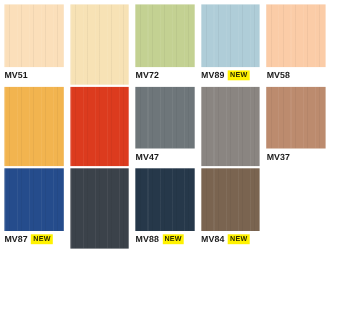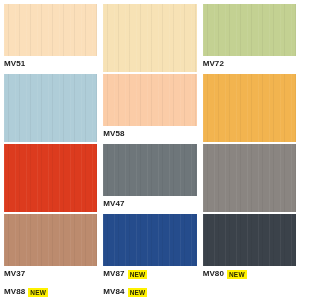--- a/index.html
+++ b/index.html
@@ -7,21 +7,21 @@
     width:300px;height:300px;
     background:#ffffff;
     font-family:"Liberation Sans", sans-serif;
     overflow:hidden;
   }
   #grid{
     width:300px;height:300px;
     box-sizing:border-box;
     padding:4px 4px 0 4px;
     display:grid;
-    grid-template-columns:repeat(3,1fr);
+    grid-template-columns:repeat(5,1fr);
     grid-template-rows:repeat(4,1fr);
     column-gap:6px;
     row-gap:2px;
   }
   .cell{
     display:flex;
     flex-direction:column;
     min-width:0;
     min-height:0;
   }
@@ -89,20 +89,24 @@
       <div class="swatch" style="background: rgb(247, 226, 181);"></div>
     </div>
     <div class="cell">
       <div class="swatch" style="background: rgb(195, 209, 146);"></div>
       <div class="caption">
         <span class="code">MV72</span>
       </div>
     </div>
     <div class="cell">
       <div class="swatch" style="background: rgb(175, 205, 216);"></div>
+      <div class="caption">
+        <span class="code">MV89</span>
+        <span class="badge" style="background: rgb(255, 242, 0);">NEW</span>
+      </div>
     </div>
     <div class="cell">
       <div class="swatch" style="background: rgb(251, 204, 167);"></div>
       <div class="caption">
         <span class="code">MV58</span>
       </div>
     </div>
     <div class="cell">
       <div class="swatch" style="background: rgb(242, 180, 79);"></div>
     </div>
@@ -126,24 +130,20 @@
     </div>
     <div class="cell">
       <div class="swatch" style="background: rgb(37, 76, 140);"></div>
       <div class="caption">
         <span class="code">MV87</span>
         <span class="badge" style="background: rgb(255, 242, 0);">NEW</span>
       </div>
     </div>
     <div class="cell">
       <div class="swatch" style="background: rgb(59, 66, 74);"></div>
-      <div class="caption">
-        <span class="code">MV80</span>
-        <span class="badge" style="background: rgb(255, 242, 0);">NEW</span>
-      </div>
     </div>
     <div class="cell">
       <div class="swatch" style="background: rgb(38, 56, 74);"></div>
       <div class="caption">
         <span class="code">MV88</span>
         <span class="badge" style="background: rgb(255, 242, 0);">NEW</span>
       </div>
     </div>
     <div class="cell">
       <div class="swatch" style="background: rgb(122, 100, 80);"></div>

